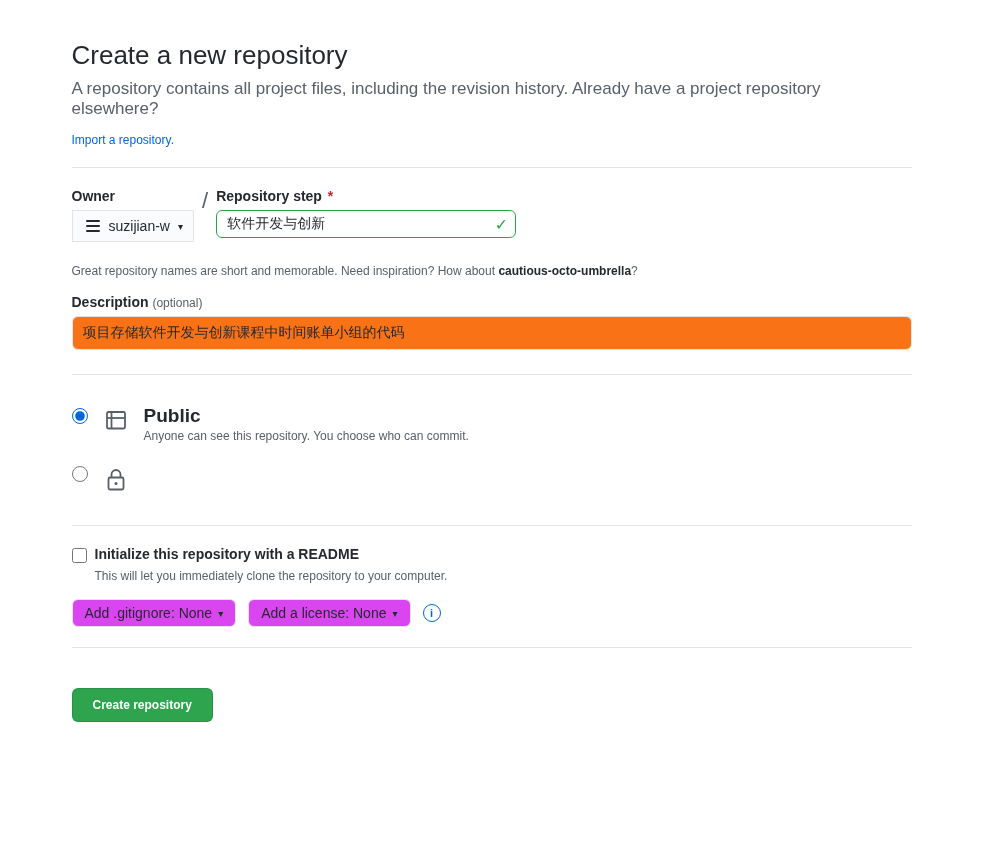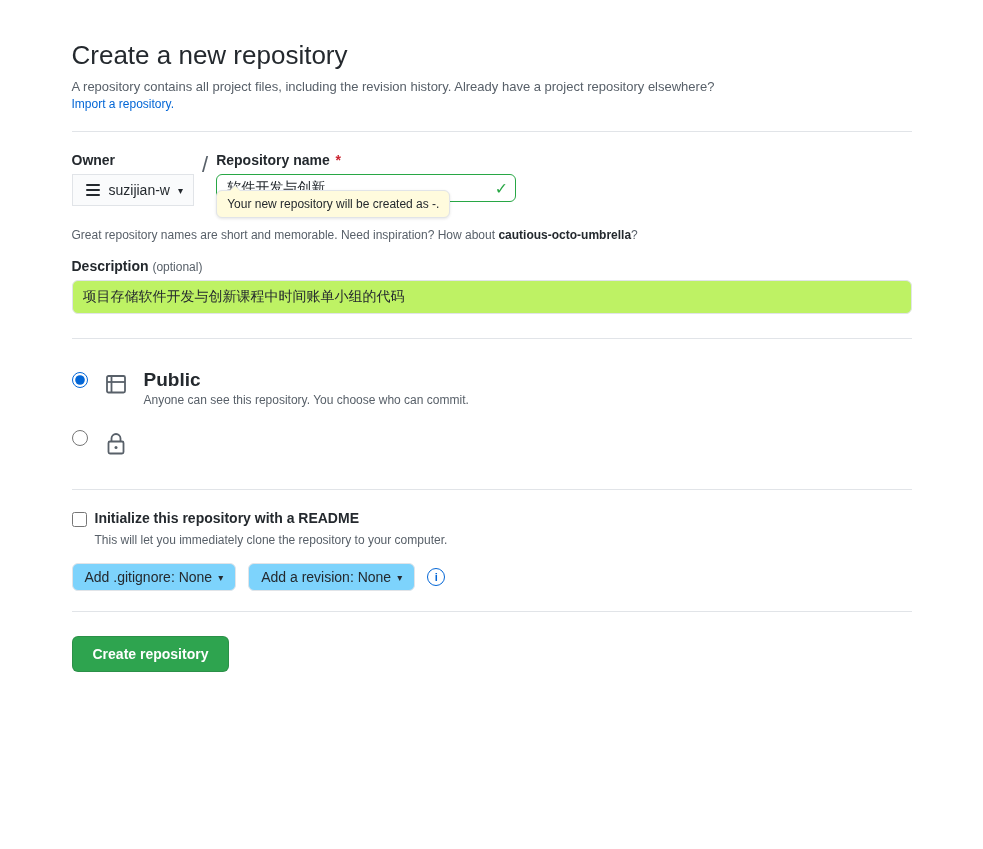--- a/index.html
+++ b/index.html
@@ -14,23 +14,23 @@
       margin: 0 auto;
       padding: 40px 30px;
     }
     .page-title {
       font-size: 26px;
       font-weight: 400;
       color: #24292e;
       margin-bottom: 8px;
     }
     .page-subtitle {
-      font-size: 13px;
-      color: #586069;
-      margin-bottom: 1px;
+      font-size: 17px;
+      color: #586069;
+      margin-bottom: 12px;
     }
     .import-link {
       color: #0366d6;
       text-decoration: none;
       font-size: 12px;
     }
     .divider {
       border: none;
       border-top: 1px solid #e1e4e8;
       margin: 20px 0;
@@ -133,21 +133,21 @@
     .description-section {
       margin-top: 16px;
     }
     .description-input {
       width: 100%;
       border: 1px solid #e1e4e8;
       border-radius: 6px;
       padding: 8px 10px;
       font-size: 14px;
       color: #24292e;
-      background: #bef264;
+      background: #f97316;
       margin-top: 6px;
       outline: none;
     }
     .visibility-section {
       margin-top: 20px;
     }
     .visibility-option {
       display: flex;
       align-items: flex-start;
       gap: 12px;
@@ -223,21 +223,21 @@
       gap: 12px;
       margin-top: 16px;
       align-items: center;
     }
     .dropdown-btn {
       display: flex;
       align-items: center;
       border: 1px solid #e1e4e8;
       border-radius: 6px;
       padding: 5px 12px;
-      background: #7dd3fc;
+      background: #d946ef;
       font-size: 14px;
       cursor: pointer;
       gap: 4px;
       color: #24292e;
     }
     .info-icon {
       width: 18px;
       height: 18px;
       border-radius: 50%;
       border: 1.5px solid #0366d6;
@@ -248,24 +248,24 @@
       font-size: 11px;
       font-weight: 700;
       cursor: pointer;
     }
     .create-btn {
       background: #2ea44f;
       color: #fff;
       border: 1px solid rgba(27,31,35,0.15);
       border-radius: 6px;
       padding: 9px 20px;
-      font-size: 14px;
+      font-size: 12px;
       font-weight: 600;
       cursor: pointer;
-      margin-top: 4px;
+      margin-top: 20px;
     }
     .chevron {
       font-size: 10px;
       margin-left: 2px;
     }
   </style>
 </head>
 <body>
 
 <div class="page-container">
@@ -291,28 +291,27 @@
         <span class="chevron">▾</span>
       </div>
     </div>
 
     <div style="display:flex; align-items:flex-end; padding-bottom:0; margin-top:0;">
       <span class="separator">/</span>
     </div>
 
     <div class="field-group" style="position:relative;">
       <label class="field-label">
-        <span>Repository name</span>
+        <span>Repository step</span>
         <span class="required-star">*</span>
       </label>
       <div class="repo-name-wrapper">
         <input class="repo-name-input" type="text" value="软件开发与创新" style="">
         <span class="check-icon">✓</span>
       </div>
-      <div class="tooltip-popup">Your new repository will be created as -.</div>
     </div>
   </div>
 
   
   <div style="margin-top: 22px; font-size:12px; color:#586069;">
     Great repository names are short and memorable. Need inspiration? How about <strong style="color:#24292e;">cautious-octo-umbrella</strong>?
   </div>
 
   
   <div class="description-section">
@@ -366,21 +365,21 @@
       <label class="checkbox-label" for="init-readme">Initialize this repository with a README</label>
     </div>
     <div class="checkbox-desc">This will let you immediately clone the repository to your computer.</div>
 
     <div class="dropdown-buttons-row">
       <button class="dropdown-btn">
         <span>Add .gitignore: None</span>
         <span class="chevron">▾</span>
       </button>
       <button class="dropdown-btn">
-        <span>Add a revision: None</span>
+        <span>Add a license: None</span>
         <span class="chevron">▾</span>
       </button>
       <span class="info-icon">i</span>
     </div>
   </div>
 
   <hr class="divider">
 
   <button class="create-btn">Create repository</button>
 </div>

